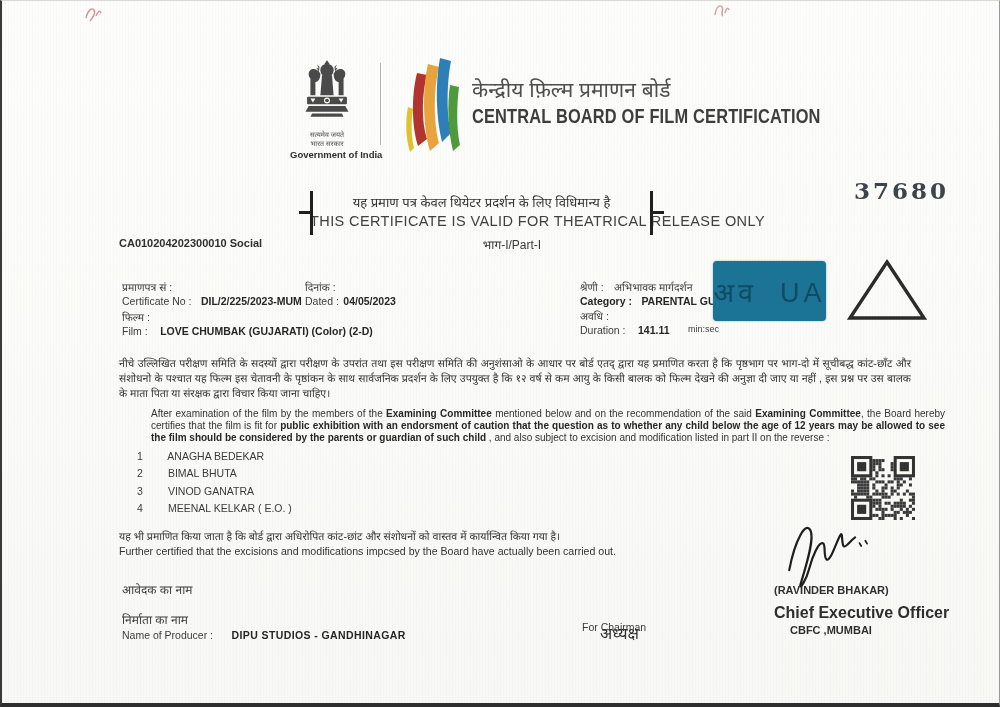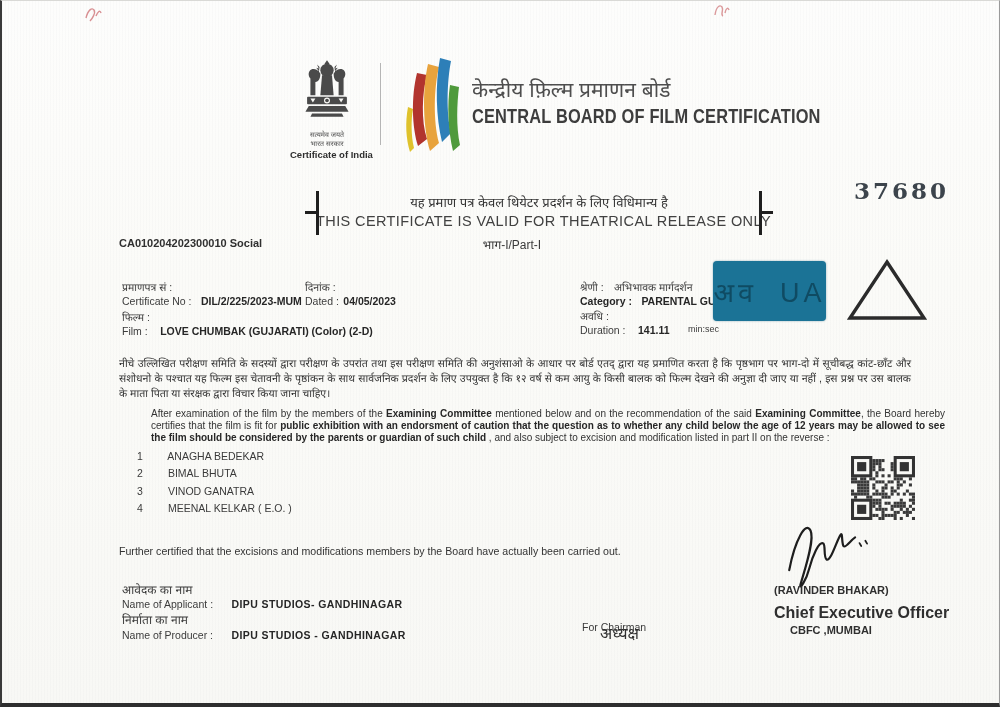--- a/index.html
+++ b/index.html
@@ -27,21 +27,21 @@
   .emblem-cap3 { font-size:9.5px; font-weight:700; color:#2e2e2e; white-space:nowrap; margin-top:1px; }
   .header-divider { left:378px; top:62px; width:1px; height:82px; background:#b5b5b5; }
   .cbfc-logo { left:399px; top:54px; }
   .board-title-hi { left:470px; top:74px; font-size:21px; color:#4e4e4e; white-space:nowrap; }
   .board-title-en { left:470px; top:104px; font-size:20px; font-weight:700; color:#3d3d3d;
                     white-space:nowrap; transform:scaleX(0.82); transform-origin:left; letter-spacing:0.2px; }
   .serial { left:852px; top:176px; font-family:"DejaVu Serif","Liberation Serif",serif;
             font-weight:700; font-size:23px; letter-spacing:3px; color:#3c444c; }
 
   
-  .validity-box { left:308px; top:190px; width:446px; height:44px; text-align:center;margin-left:6px; }
+  .validity-box { left:308px; top:190px; width:343px; height:44px; text-align:center; }
   .vbar { position:absolute; top:0; width:3px; height:44px; background:#1f1f1f; }
   .vbar.l { left:0; } .vbar.r { right:0; }
   .vtick { position:absolute; top:20px; width:13px; height:2.5px; background:#1f1f1f; }
   .vtick.l { left:-11px; } .vtick.r { right:-11px; }
   .validity-hi { font-size:13px; color:#333; padding-top:2px; }
   .validity-en { font-size:14.5px; color:#414141; letter-spacing:0.4px; margin-top:2px; white-space:nowrap;text-align:center; }
   .part-label { left:308px; top:235px; width:404px; text-align:center; font-size:12px; color:#3a3a3a; }
 
   .ca-number { left:117px; top:236px; font-size:11px; font-weight:700; color:#303030; }
 
@@ -114,21 +114,21 @@
         <path d="M10,50 l6,0 -3,5 z" fill="#f8f8f5"></path>
         <path d="M44,50 l6,0 -3,5 z" fill="#f8f8f5"></path>
         <circle cx="30" cy="52.5" r="3.6" fill="#f8f8f5"></circle>
         <circle cx="30" cy="52.5" r="2.2" fill="#4a4a4a"></circle>
         <path d="M8,59 L52,59 L56,66 L4,66 Z"></path>
         <path d="M12,68 L48,68 L50,72 L10,72 Z"></path>
       </g>
     </svg>
     <div class="emblem-cap1 hi">सत्यमेव जयते</div>
     <div class="emblem-cap2 hi">भारत सरकार</div>
-    <div class="emblem-cap3">Certificate of India</div>
+    <div class="emblem-cap3">Government of India</div>
   </div>
 
   <div class="abs header-divider"></div>
 
   <svg class="abs cbfc-logo" width="64" height="102" viewBox="0 0 64 102">
     <path d="M7,52 C4,68 5,84 9,97 L13,93 C10,81 10,64 12,54 Z" fill="#dfc22c"></path>
     <path d="M16,18 C10,42 11,72 17,91 L26,84 C20,66 21,38 26,20 Z" fill="#b2342e"></path>
     <path d="M27,9 C21,35 22,73 29,96 L38,88 C32,66 33,32 38,12 Z" fill="#e8a33d"></path>
     <path d="M39,3 C34,30 35,62 41,87 L50,78 C45,58 46,26 50,6 Z" fill="#2d7fb8"></path>
     <path d="M49,30 C46,50 47,76 52,96 L59,90 C55,72 56,48 58,32 Z" fill="#4f9a3c"></path>
@@ -367,27 +367,24 @@
       <rect x="39" y="57" width="3" height="3" fill="#3a3a3a"></rect>
       <rect x="42" y="57" width="3" height="3" fill="#3a3a3a"></rect>
       <rect x="54" y="57" width="3" height="3" fill="#3a3a3a"></rect>
       <rect x="27" y="60" width="3" height="3" fill="#3a3a3a"></rect>
       <rect x="30" y="60" width="3" height="3" fill="#3a3a3a"></rect>
       <rect x="42" y="60" width="3" height="3" fill="#3a3a3a"></rect>
       <rect x="48" y="60" width="3" height="3" fill="#3a3a3a"></rect>
       <rect x="60" y="60" width="3" height="3" fill="#3a3a3a"></rect>
     </svg>
 
-  <div class="abs further-en">Further certified that the excisions and modifications members by the Board have actually been carried out.</div>
+  <div class="abs further-hi hi">यह भी प्रमाणित किया जाता है कि बोर्ड द्वारा अधिरोपित कांट-छांट और संशोधनों को वास्तव में कार्यान्वित किया गया है।</div>
+  <div class="abs further-en">Further certified that the excisions and modifications impcsed by the Board have actually been carried out.</div>
 
   <div class="abs f-lbl-hi hi applicant-hi">आवेदक का नाम</div>
-  <div class="abs row applicant-row">
-    <span class="lbl">Name of Applicant :</span>
-    <span class="val">DIPU STUDIOS- GANDHINAGAR</span>
-  </div>
   <div class="abs f-lbl-hi hi producer-hi">निर्माता का नाम</div>
   <div class="abs row producer-row">
     <span class="lbl">Name of Producer :</span>
     <span class="val">DIPU STUDIOS - GANDHINAGAR</span>
   </div>
 
   <div class="abs chairman-hi hi">अध्यक्ष</div>
   <div class="abs chairman-en">For Chairman</div>
 
   <svg class="abs signature" width="118" height="72" viewBox="0 0 118 72">

